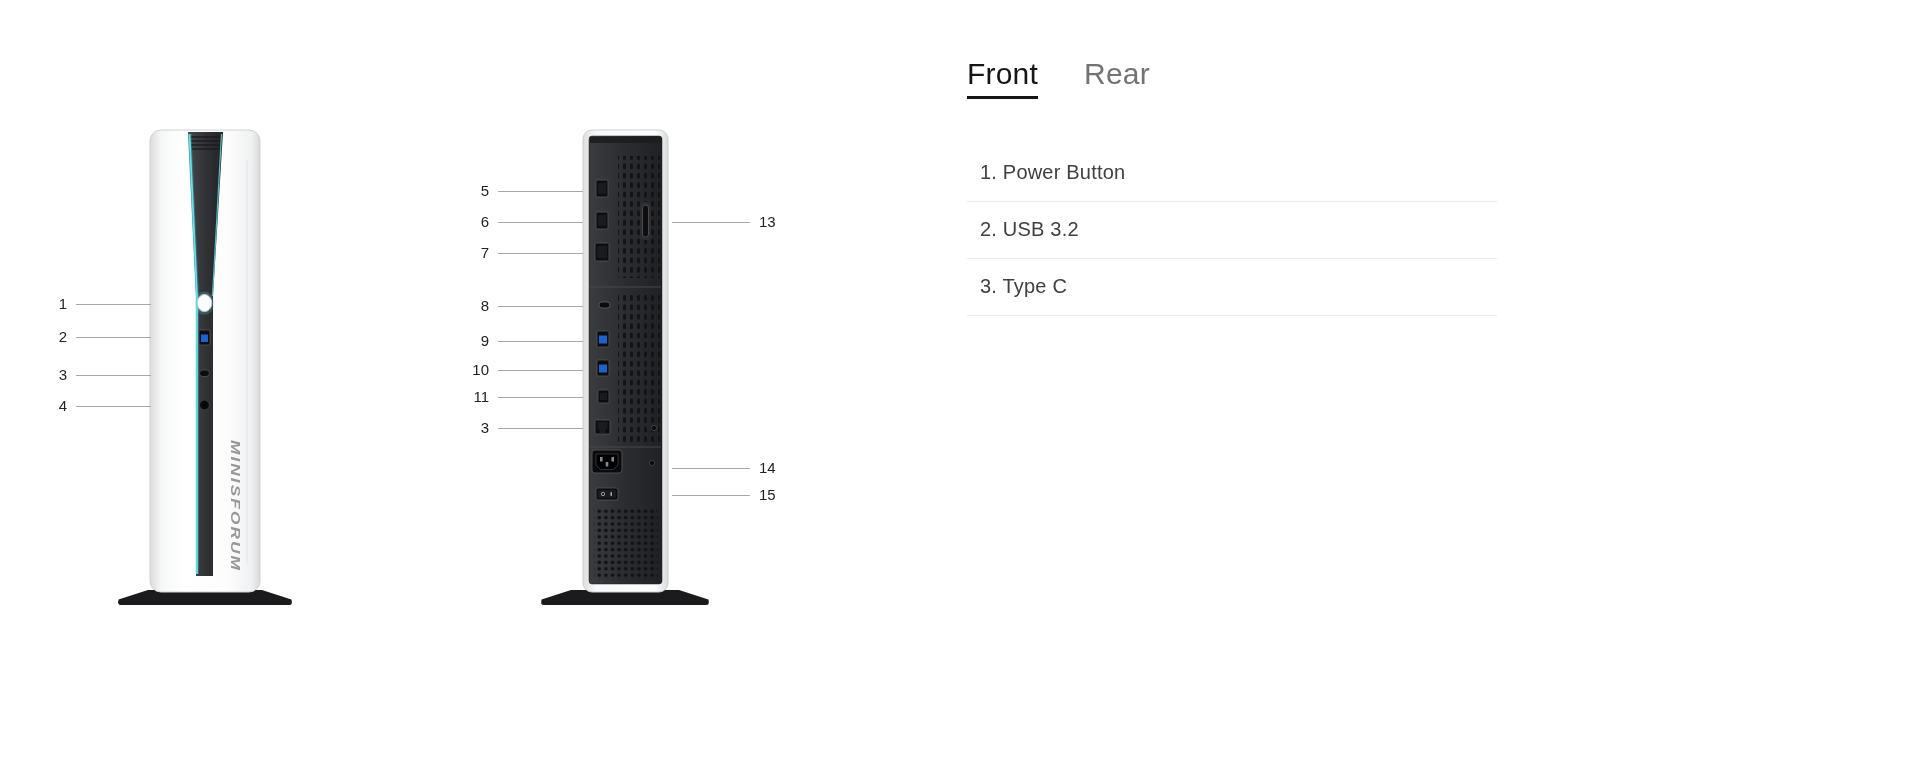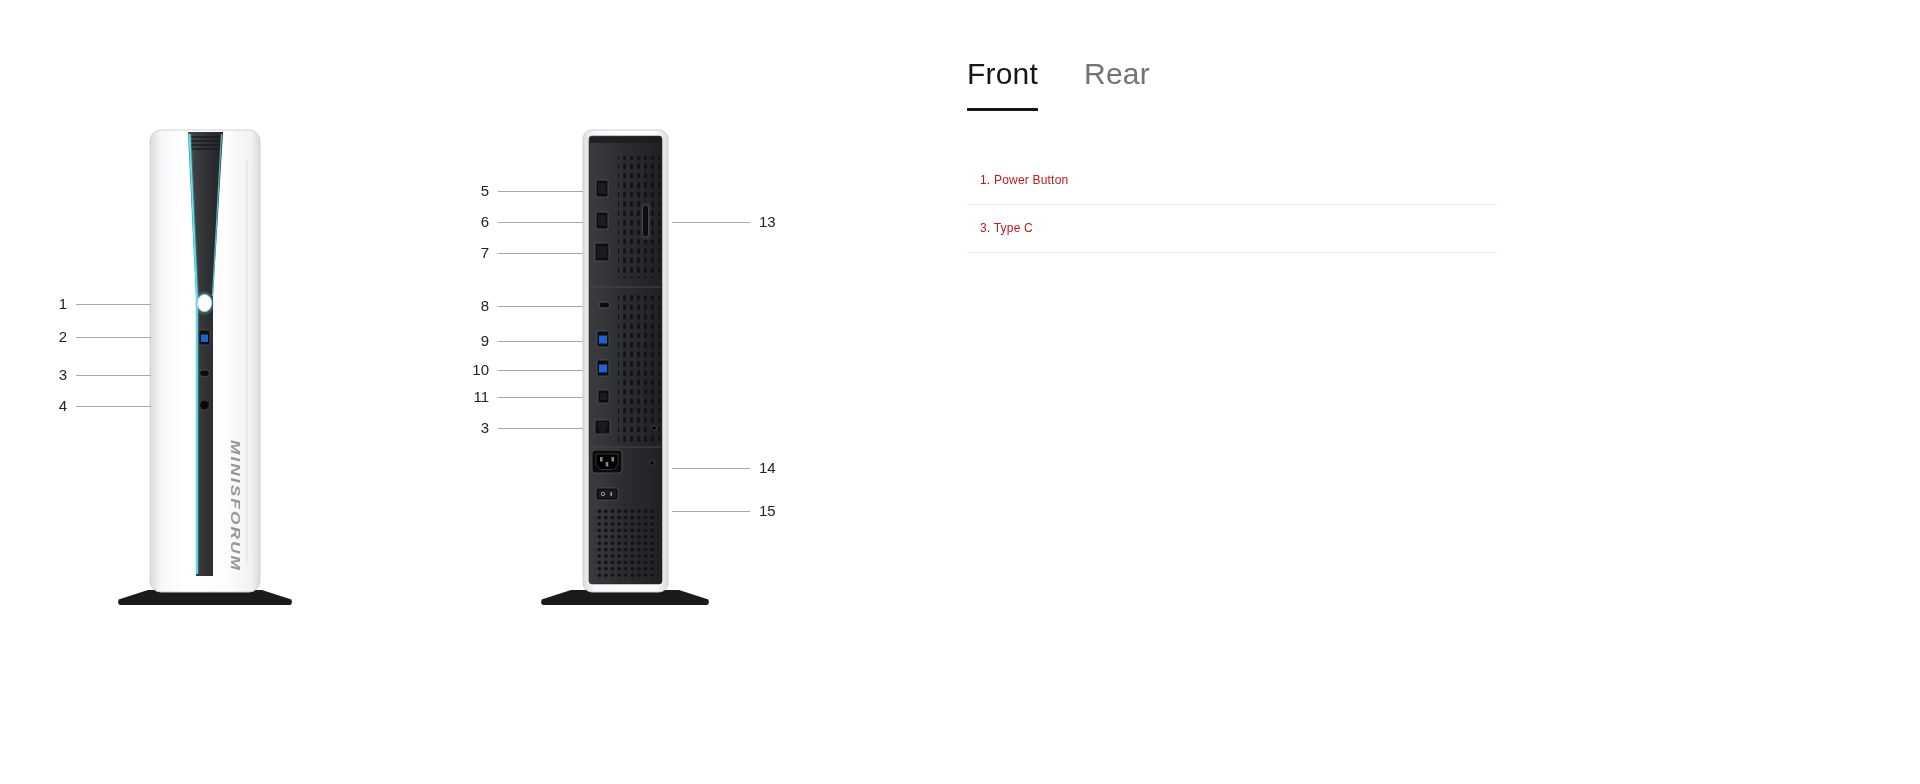--- a/index.html
+++ b/index.html
@@ -13,25 +13,25 @@
   .logo-text { font-family:"Liberation Sans", sans-serif; font-size:13px; font-weight:bold; font-style:italic; fill:#95979b; letter-spacing:1.6px; }
 
   .callout { position:absolute; display:flex; align-items:center; height:20px; }
   .co-num  { font-size:15px; color:#222326; line-height:20px; }
   .cl-left .co-num  { width:28px; text-align:right; padding-right:9px; }
   .cl-right .co-num { width:26px; text-align:left;  padding-left:9px; }
   .co-line { flex:1; height:1px; background:#a6a8aa; }
 
   .info-panel { position:absolute; left:967px; top:56px; width:530px; }
   .tabs { display:flex; gap:46px; align-items:flex-start; }
-  .tab  { font-size:30px; line-height:36px; padding-bottom:16px; letter-spacing:.2px; cursor:pointer; font-weight:500; }
+  .tab  { font-size:30px; line-height:36px; padding-bottom:4px; letter-spacing:.2px; cursor:pointer; font-weight:500; }
   .tab.active   { color:#161616; border-bottom:3px solid #161616; }
   .tab.inactive { color:#737373; }
   .features { list-style:none; margin-top:46px; }
-  .feature-row { font-size:12px; color:#b91c1c; padding:16px 0 17px 13px; border-bottom:1px solid #eaeaeb; letter-spacing:.2px; }
+  .feature-row { font-size:20px; color:#404040; padding:16px 0 17px 13px; border-bottom:1px solid #eaeaeb; letter-spacing:.2px; }
 </style>
 </head>
 <body>
 
 <div class="page">
 
   <svg class="device-svg front-svg" width="200" height="492" viewBox="0 0 200 492">
     <defs>
       <linearGradient id="fShell" x1="0" y1="0" x2="1" y2="0">
         <stop offset="0" stop-color="#d9dbdd"></stop>
@@ -241,29 +241,30 @@
   </div>
 
   <div class="callout cl-right" style="left:672px; top:212px; width:104px">
     <span class="co-line"></span>
     <span class="co-num">13</span>
   </div>
   <div class="callout cl-right" style="left:672px; top:458px; width:104px">
     <span class="co-line"></span>
     <span class="co-num">14</span>
   </div>
-  <div class="callout cl-right" style="left:672px; top:501px; width:104px">
+  <div class="callout cl-right" style="left:672px; top:485px; width:104px">
     <span class="co-line"></span>
     <span class="co-num">15</span>
   </div>
 
   <aside class="info-panel">
     <div class="tabs">
       <div class="tab active">Front</div>
       <div class="tab inactive">Rear</div>
     </div>
     <ul class="features">
       <li class="feature-row">1. Power Button</li>
+      <li class="feature-row">2. USB 3.2</li>
       <li class="feature-row">3. Type C</li>
     </ul>
   </aside>
 
 </div>
 
 </body></html>

